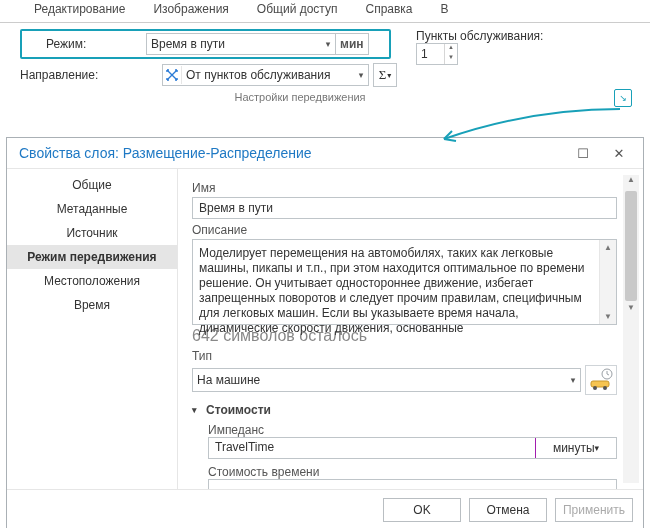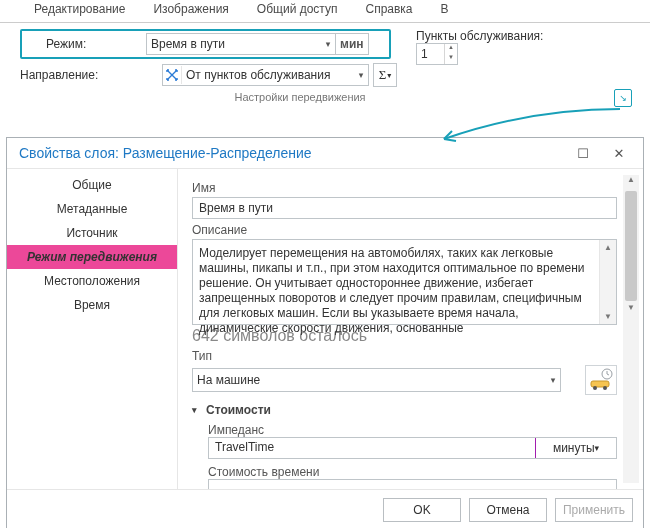--- a/index.html
+++ b/index.html
@@ -105,41 +105,41 @@
   .dlg-body {
     display:flex; height:320px;
   }
   .sidebar {
     width:170px; border-right:1px solid #e6e6e6; padding-top:4px;
   }
   .sidebar div {
     padding:5px 14px; color:#333;text-align:center;
   }
   .sidebar div.sel {
-    background:#ec4899; font-weight:bold;font-style:italic;
+    background:#e5e5e5; font-weight:bold;
   }
   .content {
     flex:1; padding:8px 26px 8px 14px; position:relative; overflow:hidden;
   }
   .content .flbl { color:#555; margin-bottom:2px; margin-top:4px;}
   .content .field {
     border:1px solid #bfc5c9; padding:3px 6px; background:#fff; font-size:12px;
   }
   .desc-box {
     border:1px solid #bfc5c9; padding:6px 6px; height:72px; position:relative;
     font-size:12px; line-height:15px; color:#333;
   }
   .desc-scroll {
     position:absolute; right:0; top:0; bottom:0; width:16px;
     display:flex; flex-direction:column; background:#f3f3f3; border-left:1px solid #e6e6e6;
   }
   .desc-scroll div { text-align:center; font-size:8px; color:#777;}
   .desc-scroll .track{ flex:1; }
   .char-left { color:#888; font-size:16px; margin-top:2px;}
-  .type-row { display:flex; align-items:center;gap:20px; }
+  .type-row { display:flex; align-items:center; }
   .type-combo { flex:1; }
   .type-icon {
     width:30px; height:28px; margin-left:4px; border:1px solid #cfd4d8;
     display:flex; align-items:center; justify-content:center; position:relative;
   }
   .sect-head {
     display:flex; align-items:center; margin-top:8px; font-weight:600; color:#444;
   }
   .sect-head .chev { width:14px; font-size:9px;}
   .imp-label { margin-left:16px; margin-top:6px; color:#555;}

